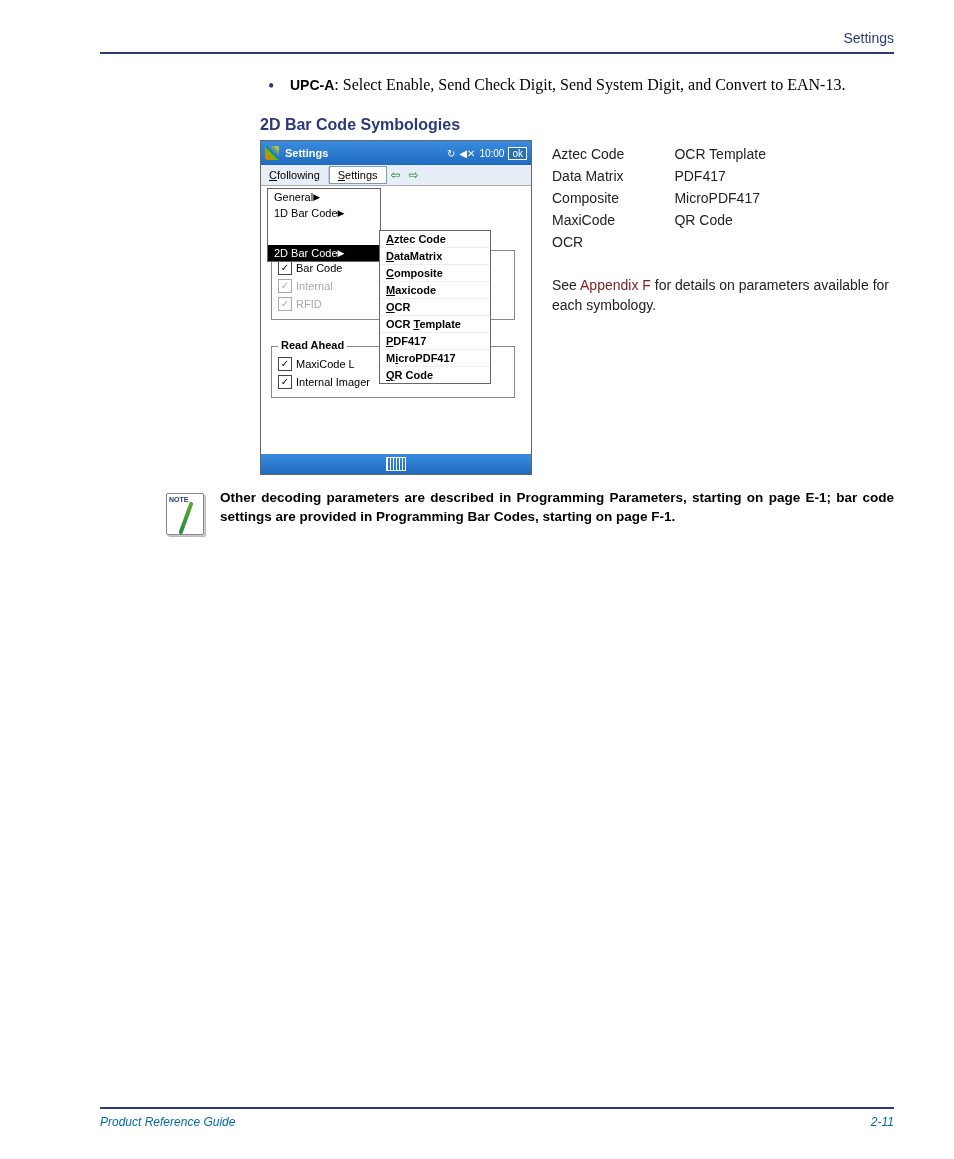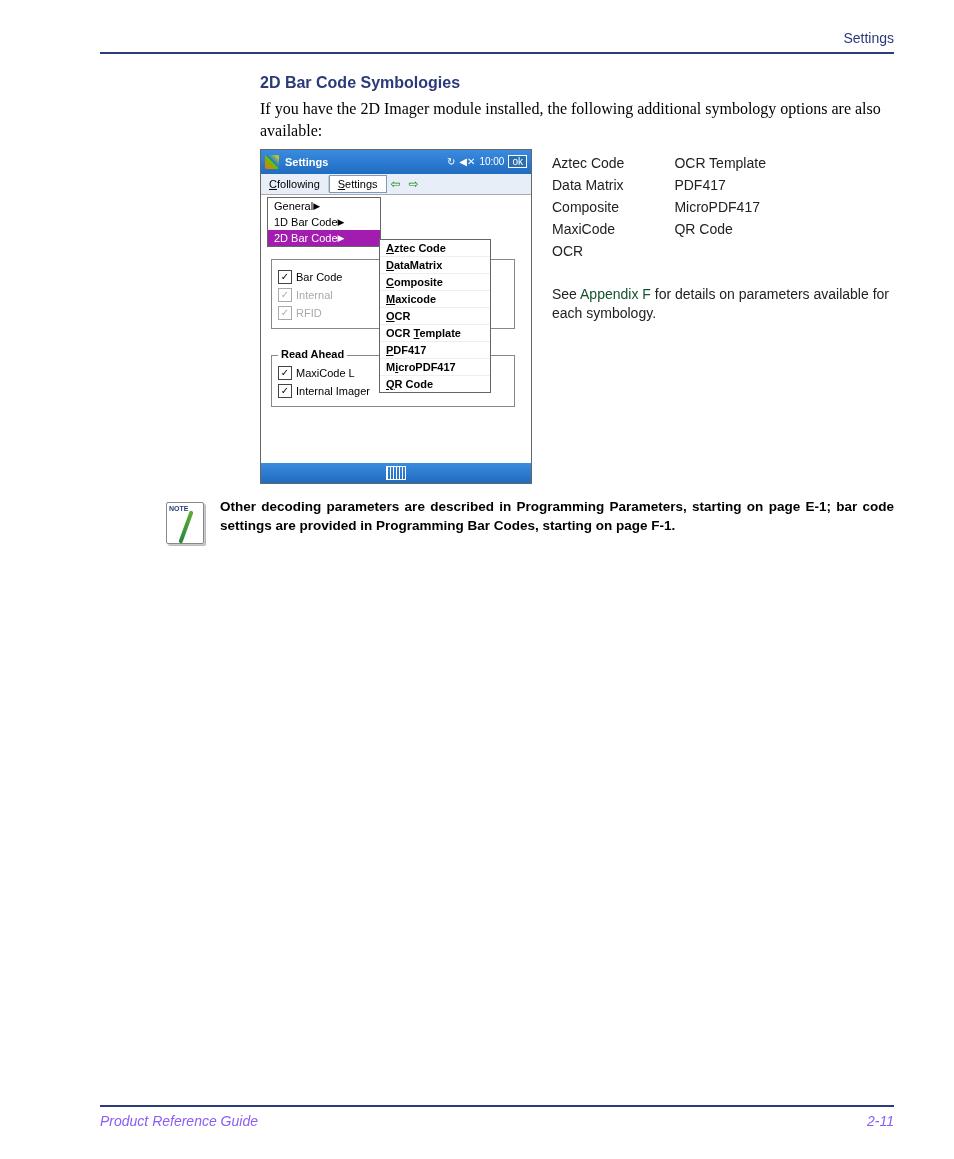--- a/index.html
+++ b/index.html
@@ -138,22 +138,23 @@
     background: #fff;
     z-index: 2;
   }
   .dropdown1 .dd-item {
     padding: 2px 6px;
     display: flex;
     justify-content: flex-start;
     align-items: center;
   }
   .dropdown1 .dd-item.sel {
-    background: #a21caf;
+    background: #000000;
     color: #fff;
+    margin-top: 24px;
   }
   .dd-arrow { font-size: 9px; }
   .dropdown2 {
     position: absolute;
     left: 118px;
     top: 44px;
     width: 110px;
     border: 1px solid #666;
     background: #fff;
     z-index: 3;
@@ -231,21 +232,21 @@
     font-size: 14px;
     color: #222;
   }
   .two-col {
     display: flex;
     gap: 50px;
     margin-bottom: 20px;
   }
   .col div { margin: 6px 0; }
   .side-note { font-family: Verdana, Arial, sans-serif; font-size: 14px; line-height: 1.4; }
-  .link { color: #14532d; }
+  .link { color: #7f1d1d; }
   
   .note-block {
     display: flex;
     align-items: flex-start;
     gap: 12px;
     margin-top: 14px;
     margin-left: 60px;
   }
   .note-icon {
     width: 48px;
@@ -291,38 +292,40 @@
     position: absolute;
     left: 100px;
     right: 60px;
     bottom: 30px;
     border-top: 2px solid #2a3a7a;
     padding-top: 6px;
     display: flex;
     justify-content: space-between;
     font-family: Verdana, Arial, sans-serif;
     font-style: italic;
-    font-size: 14px;
-    color: #8b5cf6;
+    font-size: 12px;
+    color: #0369a1;
   }
 </style>
 </head>
 <body>
 
 <div class="page">
   <div class="header">
     <span>Settings</span>
   </div>
 
   <div class="content">
     <ul class="bullet-list">
+      <li>
+        <span class="bullet-strong">UPC-A</span><span>: Select Enable, Send Check Digit, Send System Digit, and Convert to EAN-13.</span>
+      </li>
     </ul>
 
     <div class="section-head">2D Bar Code Symbologies</div>
-    <div class="body-text">If you have the 2D Imager module installed, the following additional symbology options are also available:</div>
 
     <div class="fig-row">
 
       <div class="mock">
         <div class="mock-titlebar">
           <span class="win-flag"></span>
           <span class="title">Settings</span>
           <span class="sys">↻</span>
           <span class="sys">◀✕</span>
           <span class="sys">10:00</span>

